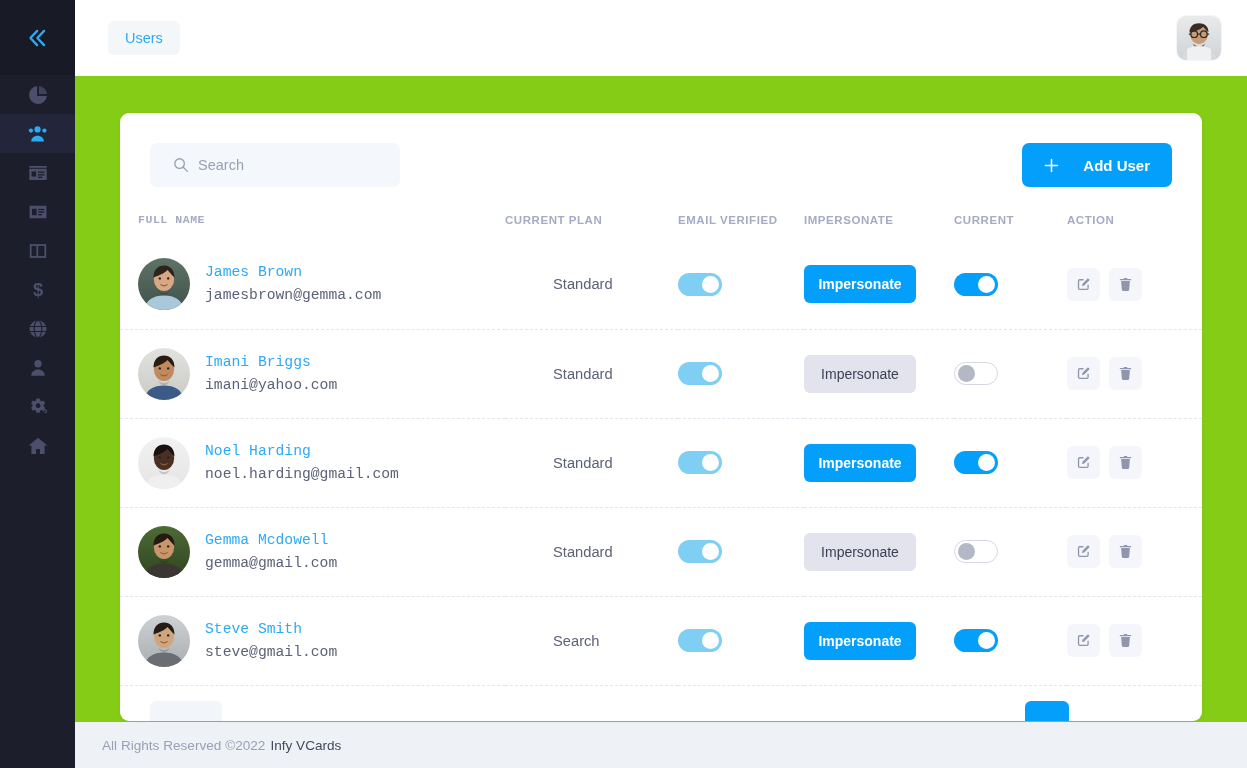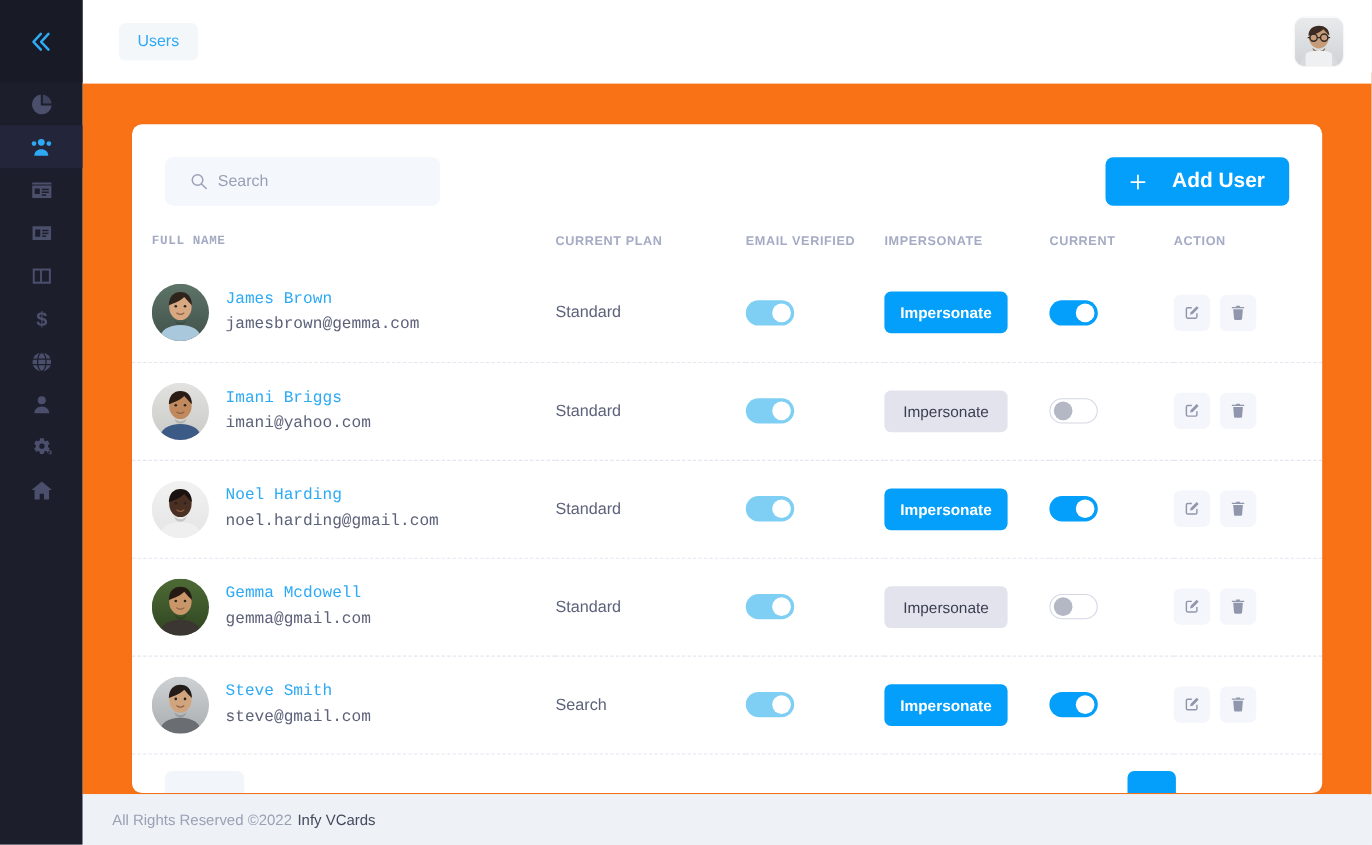--- a/index.html
+++ b/index.html
@@ -61,21 +61,21 @@
     overflow: hidden;
     display: block;
     cursor: pointer;
     box-shadow: 0 0 0 1px rgba(0,0,0,0.04);
   }
 
   
   .main {
     position: absolute; left: 75px; top: 66px;
     width: 1172px; height: 656px;
-    background: #f97316;
+    background: #84cc16;
     overflow: hidden;
   }
   .card {
     position: absolute;
     left: 45px; top: 47px;
     width: 1082px; height: 608px;
     background: #fff;
     border-radius: 9px;
     box-shadow: 0 1px 4px rgba(40,50,80,0.05);
     overflow: hidden;
@@ -100,21 +100,21 @@
     font-size: 14.5px; color: #55596b;
   }
   .search-input::placeholder { color: #9aa0b5; }
   .add-btn {
     margin-left: auto;
     background: #049ffa;
     color: #fff;
     border: 0; border-radius: 7px;
     height: 44px; padding: 0 22px;
     font-family: "Liberation Sans", sans-serif;
-    font-size: 19px; font-weight: 700;
+    font-size: 15px; font-weight: 700;
     display: flex; align-items: center; gap: 24px;
     cursor: pointer;
   }
   .plus-ico { width: 15px; height: 15px; display:block; }
 
   
   table.users { width: 100%; border-collapse: collapse; table-layout: fixed; }
   table.users th {
     text-align: left;
     font-size: 11.5px;
@@ -130,21 +130,21 @@
   .col-plan   { width: 173px; }
   .col-email  { width: 126px; }
   .col-imp    { width: 150px; }
   .col-status { width: 113px; }
   .col-action { width: 135px; }
 
   .user-cell { display: flex; align-items: center; gap: 15px; }
   .avatar-row { width: 52px; height: 52px; border-radius: 50%; overflow: hidden; flex: 0 0 52px; display:block; }
   .u-name { font-size: 14.7px; color: #2eaaf4; line-height: 1.55; cursor: pointer; }
   .u-mail { font-size: 14.7px; color: #5c6279; line-height: 1.55; }
-  .plan-text { font-size: 14.7px; color: #5c6279; }
+  .plan-text { font-size: 14.7px; color: #5c6279; margin-left: 48px; }
 
   
   .tgl { width: 44px; height: 23px; border-radius: 14px; position: relative; cursor: pointer; display:block; }
   .tgl .knob { position: absolute; top: 3px; width: 17px; height: 17px; border-radius: 50%; background: #fff; }
   .tgl.on-light { background: #7fcff4; }
   .tgl.on-light .knob { right: 3px; }
   .tgl.on-blue { background: #049ffa; }
   .tgl.on-blue .knob { right: 3px; }
   .tgl.off { background: #fff; border: 1px solid #d4d8e3; }
   .tgl.off .knob { left: 3px; background: #b4b7c4; top: 2px; }

